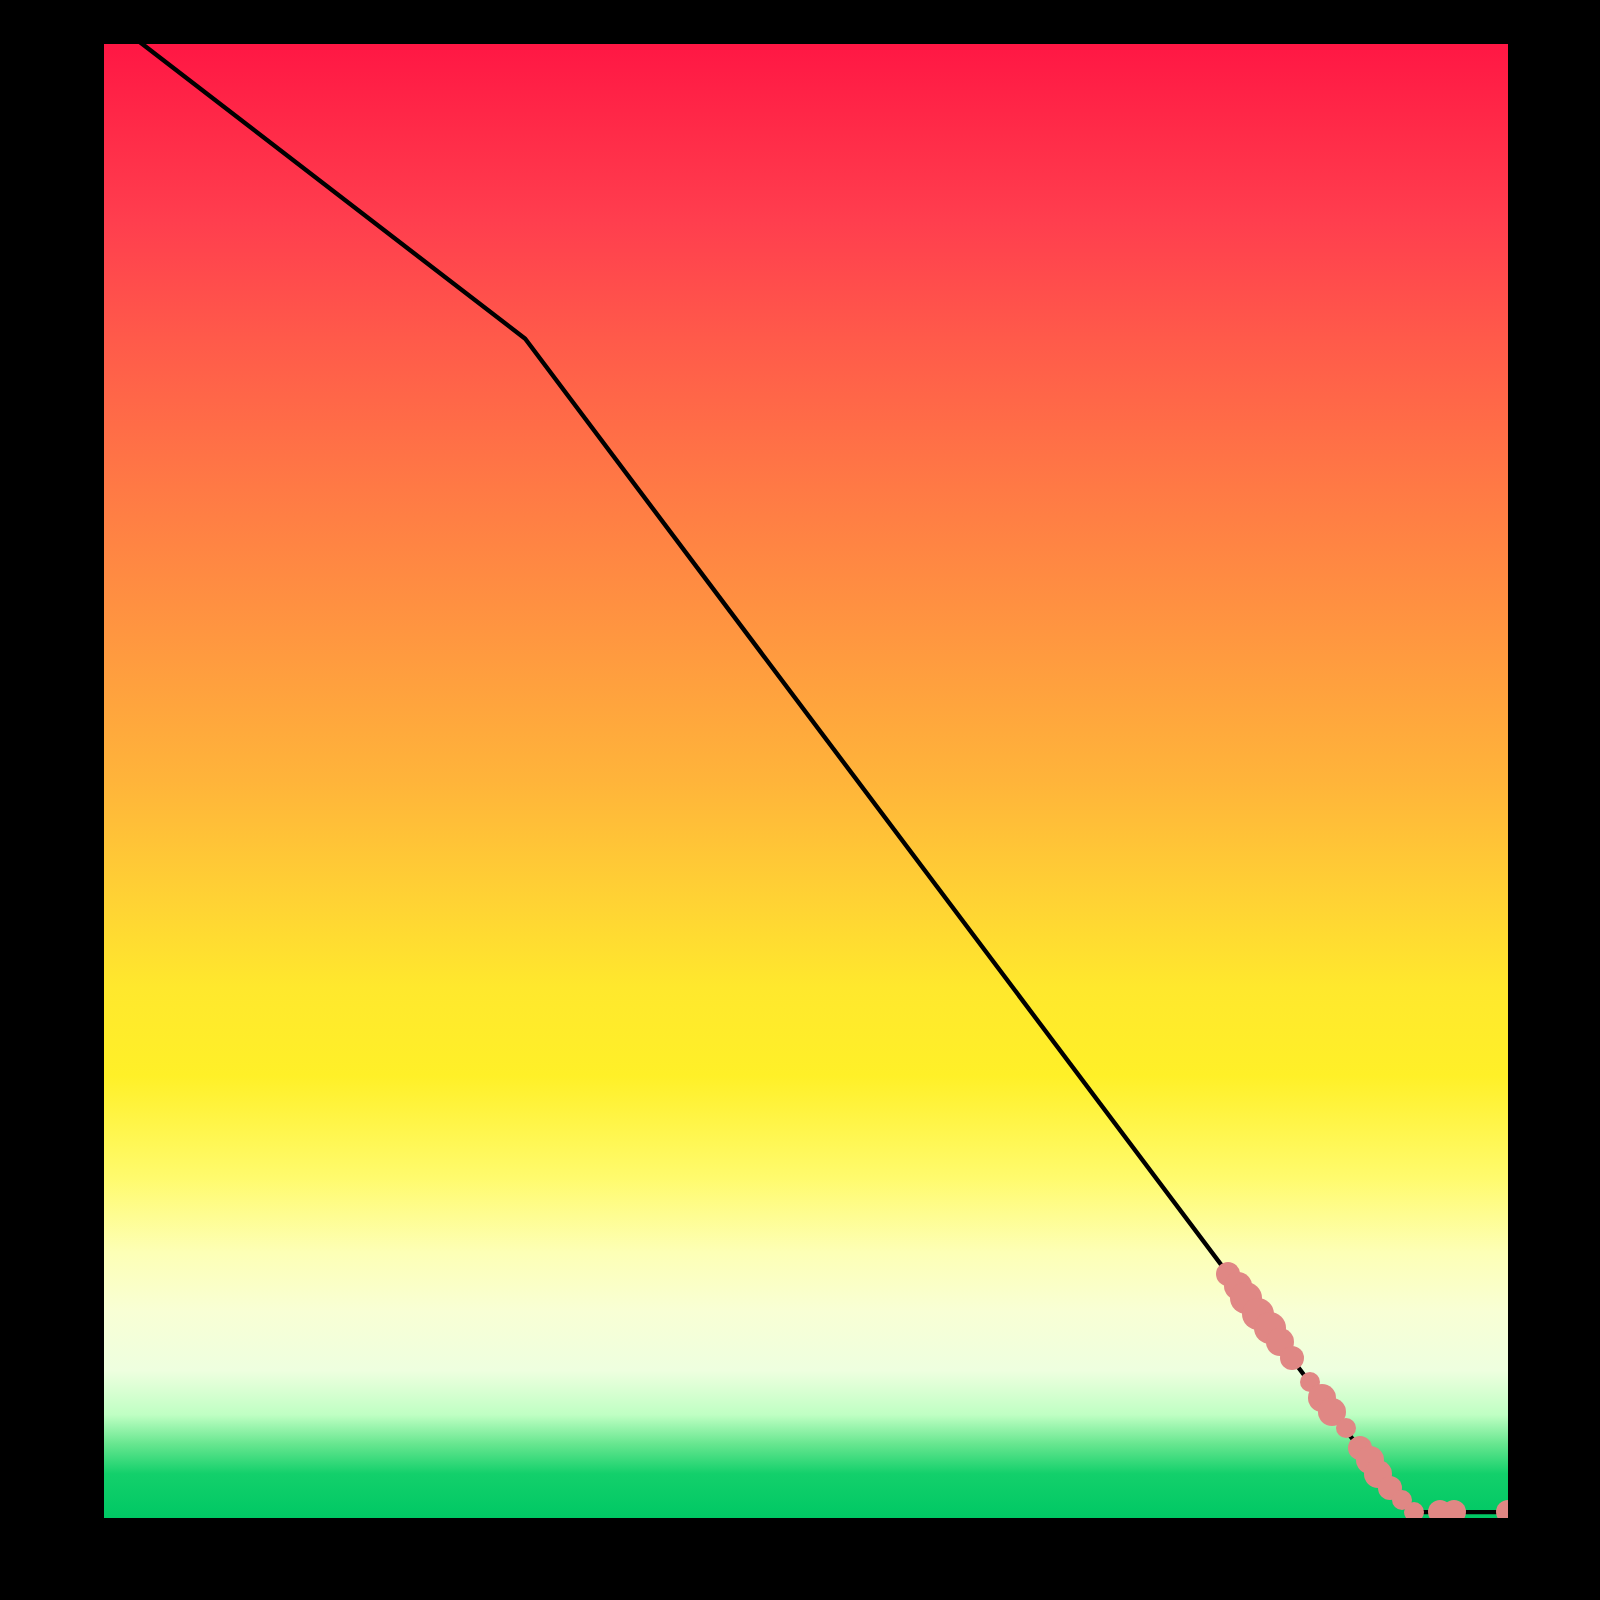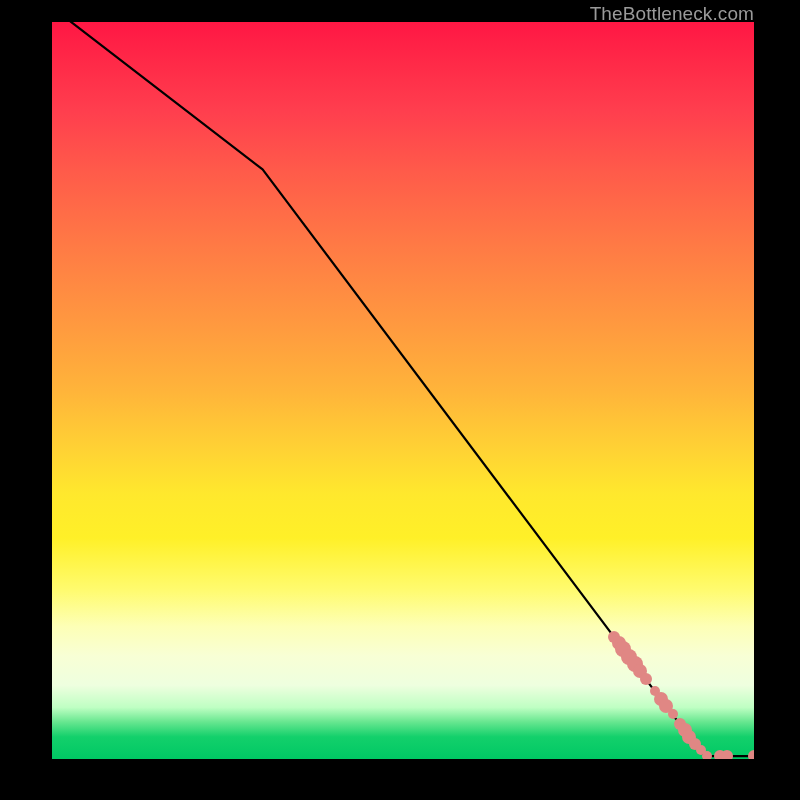--- a/index.html
+++ b/index.html
@@ -56,21 +56,20 @@
     position: absolute;
     background: #e08784;
     border-radius: 50%;
     transform: translate(-50%, -50%);
   }
 </style>
 </head>
 <body>
 
 <div class="frame">
-  <div class="watermark">TheBottleneck.com</div>
   <div class="plot">
     <svg class="line-layer" viewBox="0 0 702 737" preserveAspectRatio="none">
       <path id="curve-path" fill="none" stroke="#000000" stroke-width="2.2" stroke-linecap="round" stroke-linejoin="round" d="M0.00 -14.74 L210.60 147.40 L617.76 689.10 L652.86 734.05 L702.00 734.05"></path>
     </svg>
     <div id="dots">
         <div class="dot" style="left: 562.302px; top: 614.658px; width: 12px; height: 12px; background: rgb(224, 135, 132);"></div>
         <div class="dot" style="left: 566.514px; top: 620.554px; width: 14px; height: 14px; background: rgb(224, 135, 132);"></div>
         <div class="dot" style="left: 571.428px; top: 627.187px; width: 16px; height: 16px; background: rgb(224, 135, 132);"></div>
         <div class="dot" style="left: 577.044px; top: 634.557px; width: 16px; height: 16px; background: rgb(224, 135, 132);"></div>
         <div class="dot" style="left: 582.66px; top: 641.927px; width: 16px; height: 16px; background: rgb(224, 135, 132);"></div>

